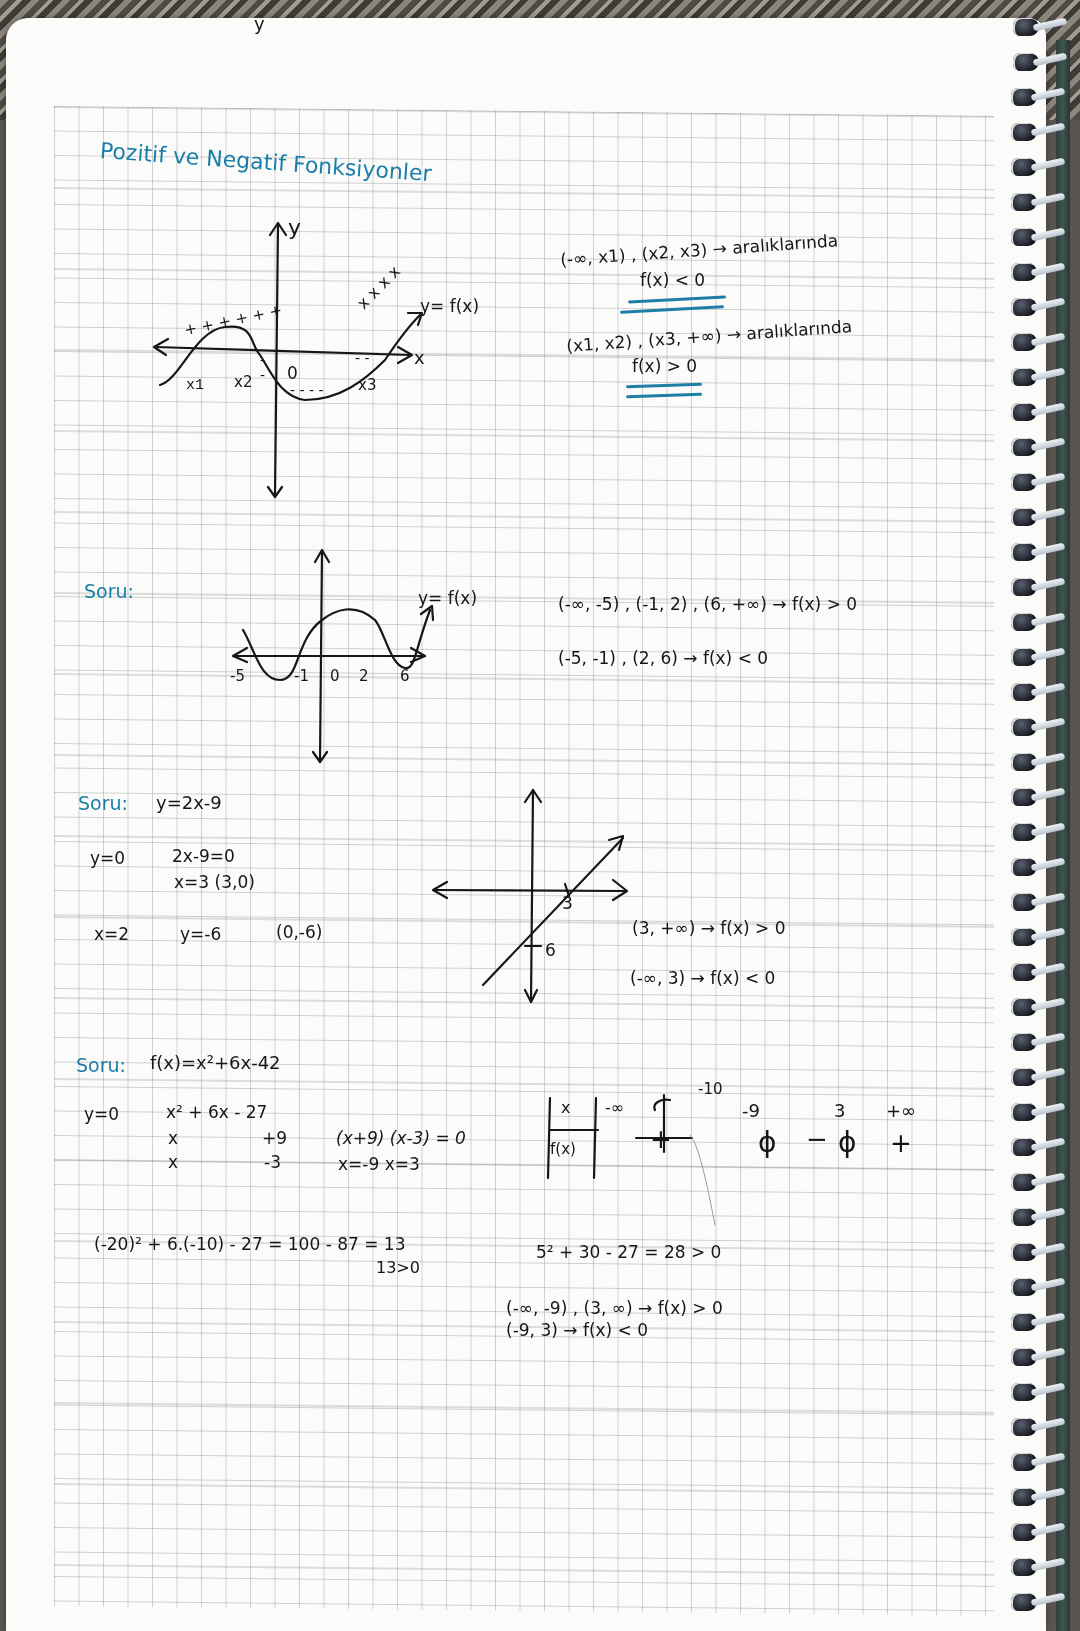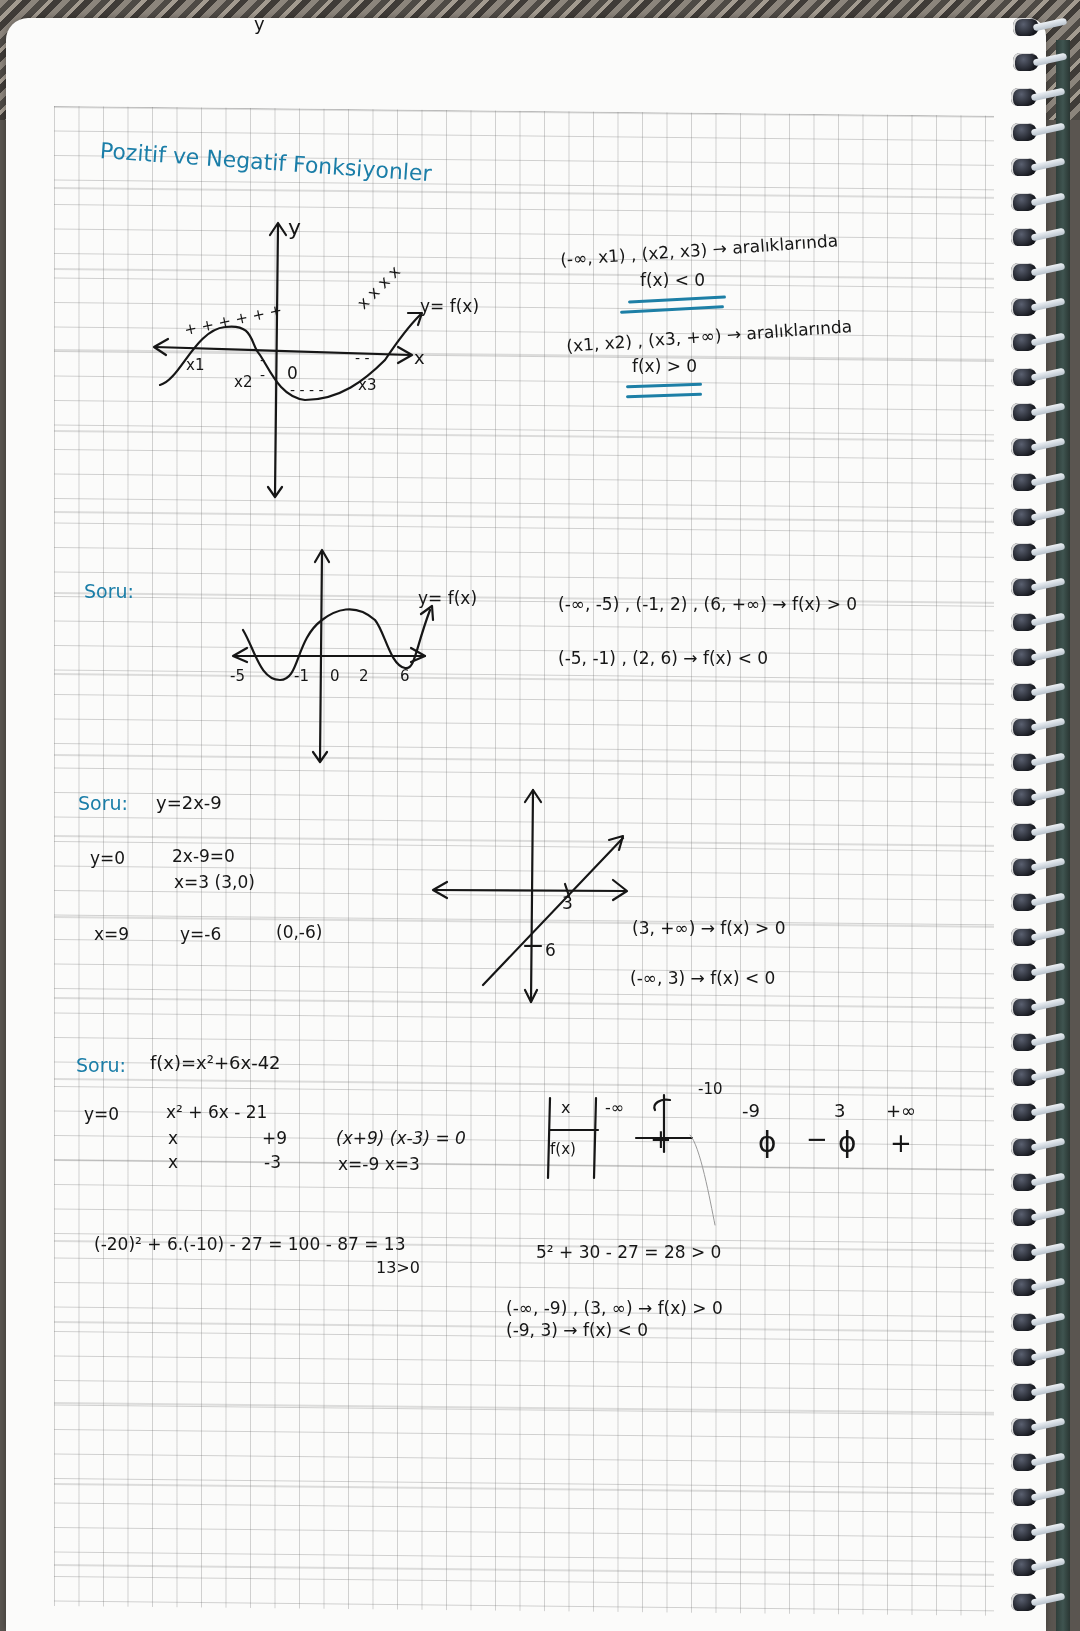--- a/index.html
+++ b/index.html
@@ -137,21 +137,21 @@
   <text x="44" y="125" font-size="15" transform="rotate(-12 70 120)">+ + + + + +</text>
   <text x="120" y="160" font-size="14">-</text>
   <text x="120" y="175" font-size="14">-</text>
   <text x="150" y="190" font-size="14">- - - -</text>
   <text x="215" y="158" font-size="14">- -</text>
 </svg>
 <div class="hand t18" style="left:254px; top:13px;">y</div>
 <div class="hand t17" style="left:288px; top:215px; font-size:22px;">y</div>
 <div class="hand t17" style="left:420px; top:296px;">y= f(x)</div>
 <div class="hand t18" style="left:414px; top:347px;">x</div>
-<div class="hand t15" style="left:186px; top:356px;">x1</div>
+<div class="hand t15" style="left:186px; top:377px;font-family:Liberation Mono, monospace;">x1</div>
 <div class="hand t15" style="left:234px; top:373px;">x2</div>
 <div class="hand t15" style="left:358px; top:376px;">x3</div>
 <div class="hand t17" style="left:287px; top:363px;">0</div>
 
 <div class="hand t17" style="left:560px; top:240px; transform:rotate(-4deg);">(-∞, x1) , (x2, x3) → aralıklarında</div>
 <div class="hand t17" style="left:640px; top:270px;">f(x) &lt; 0</div>
 <div class="underline-blue" style="left:628px; top:298px; width:98px; transform:rotate(-3deg);"></div>
 <div class="underline-blue" style="left:620px; top:308px; width:104px; transform:rotate(-3deg);"></div>
 <div class="hand t17" style="left:566px; top:326px; transform:rotate(-4deg);">(x1, x2) , (x3, +∞) → aralıklarında</div>
 <div class="hand t17" style="left:632px; top:356px;">f(x) &gt; 0</div>
@@ -178,21 +178,21 @@
 <div class="hand t15" style="left:400px; top:667px;">6</div>
 
 <div class="hand t17" style="left:558px; top:594px;">(-∞, -5) , (-1, 2) , (6, +∞) → f(x) &gt; 0</div>
 <div class="hand t17" style="left:558px; top:648px;">(-5, -1) , (2, 6) → f(x) &lt; 0</div>
 
 <div class="hand blue label" style="left:78px; top:792px;">Soru:</div>
 <div class="hand t18" style="left:156px; top:792px;">y=2x-9</div>
 <div class="hand t17" style="left:90px; top:848px;">y=0</div>
 <div class="hand t17" style="left:172px; top:846px;">2x-9=0</div>
 <div class="hand t17" style="left:174px; top:872px;">x=3  (3,0)</div>
-<div class="hand t17" style="left:94px; top:924px;">x=9</div>
+<div class="hand t17" style="left:94px; top:924px;">x=2</div>
 <div class="hand t17" style="left:180px; top:924px;">y=-6</div>
 <div class="hand t17" style="left:276px; top:922px;">(0,-6)</div>
 
 <svg class="graph" style="left:425px; top:780px; width:220px; height:230px;">
   <line x1="108" y1="10" x2="106" y2="222"></line>
   <polyline points="100,22 108,10 116,22"></polyline>
   <polyline points="100,210 106,222 112,210"></polyline>
   <line x1="10" y1="110" x2="200" y2="111"></line>
   <polyline points="22,102 8,110 22,118"></polyline>
   <polyline points="188,100 202,111 188,120"></polyline>
@@ -204,21 +204,21 @@
 <div class="hand t17" style="left:562px; top:893px;">3</div>
 <div class="hand t17" style="left:545px; top:940px;">6</div>
 
 <div class="hand t17" style="left:632px; top:918px;">(3, +∞) → f(x) &gt; 0</div>
 <div class="hand t17" style="left:630px; top:968px;">(-∞, 3) → f(x) &lt; 0</div>
 
 <div class="hand blue label" style="left:76px; top:1054px;">Soru:</div>
 <div class="hand t18" style="left:150px; top:1052px;">f(x)=x²+6x-42</div>
 
 <div class="hand t17" style="left:84px; top:1104px;">y=0</div>
-<div class="hand t17" style="left:166px; top:1102px;">x² + 6x - 21</div>
+<div class="hand t17" style="left:166px; top:1102px;">x² + 6x - 27</div>
 <div class="hand t17" style="left:168px; top:1128px;">x</div>
 <div class="hand t17" style="left:262px; top:1128px;">+9</div>
 <div class="hand t17" style="left:168px; top:1152px;">x</div>
 <div class="hand t17" style="left:264px; top:1152px;">-3</div>
 <div class="hand t17" style="left:336px; top:1128px;font-style:italic;">(x+9) (x-3) = 0</div>
 <div class="hand t17" style="left:338px; top:1154px;text-align:center;">x=-9   x=3</div>
 
 <svg class="graph" style="left:540px; top:1090px; width:400px; height:110px;">
   <line x1="10" y1="8" x2="8" y2="88"></line>
   <line x1="56" y1="8" x2="54" y2="88"></line>

